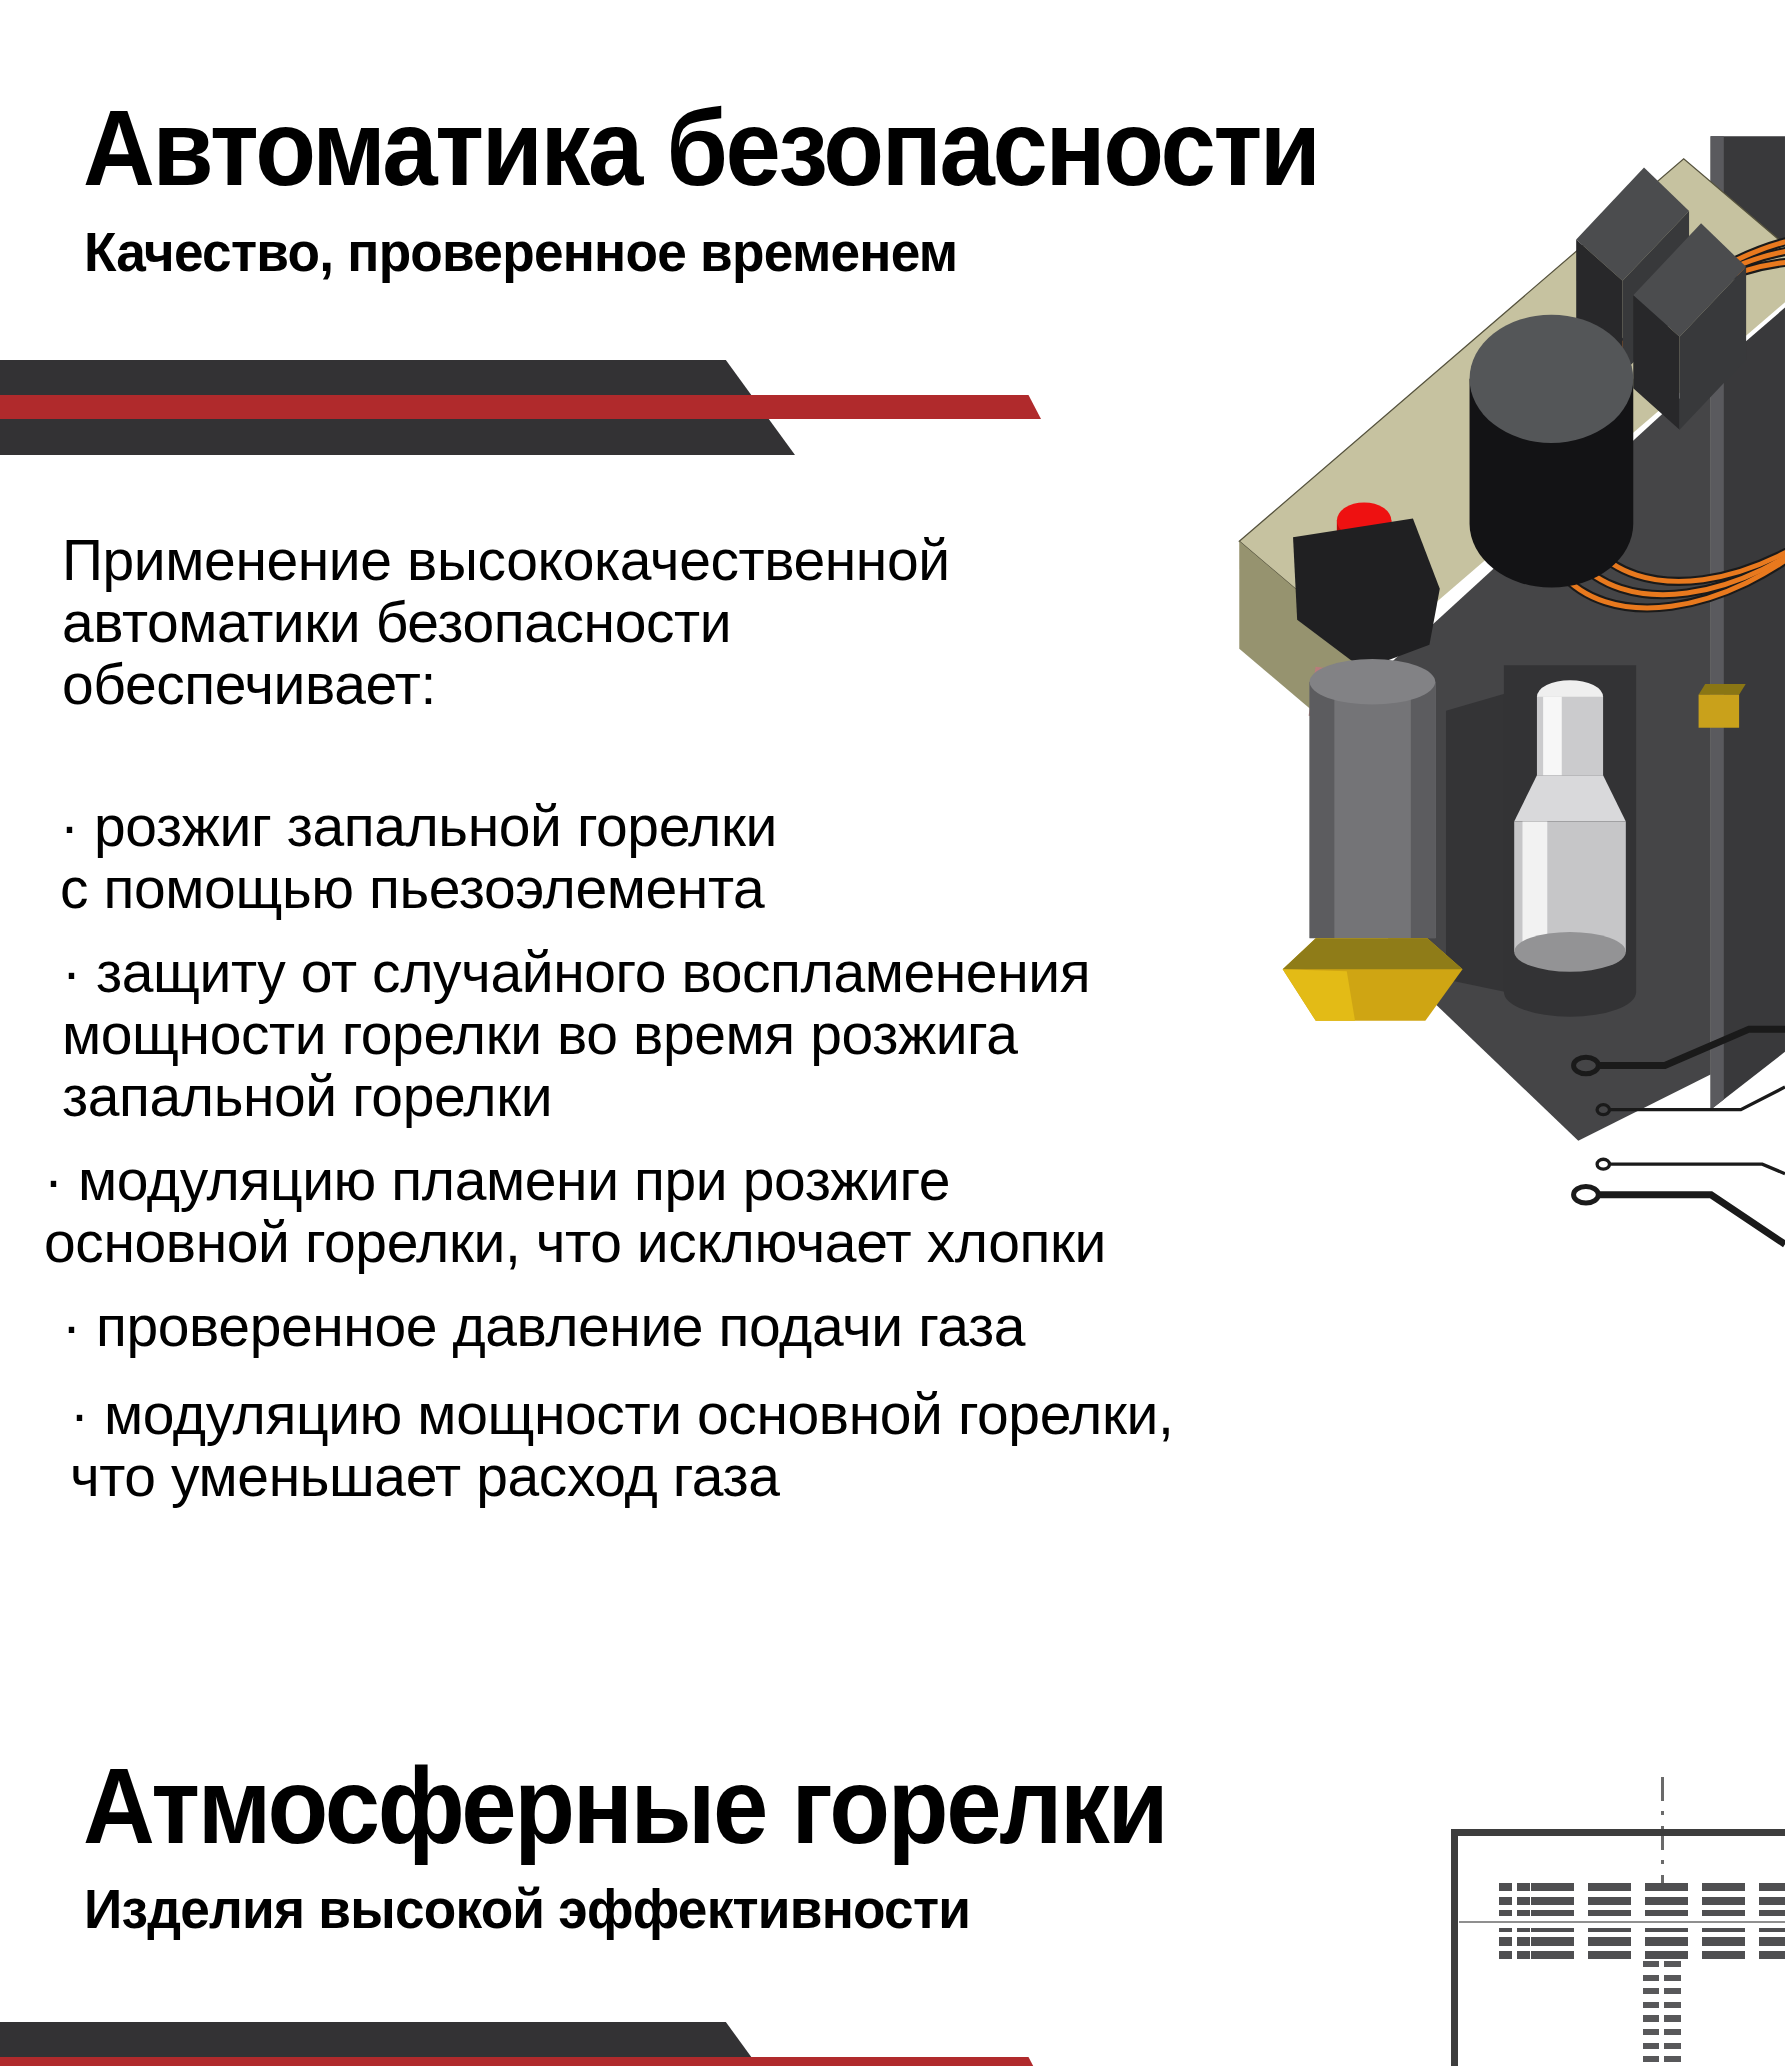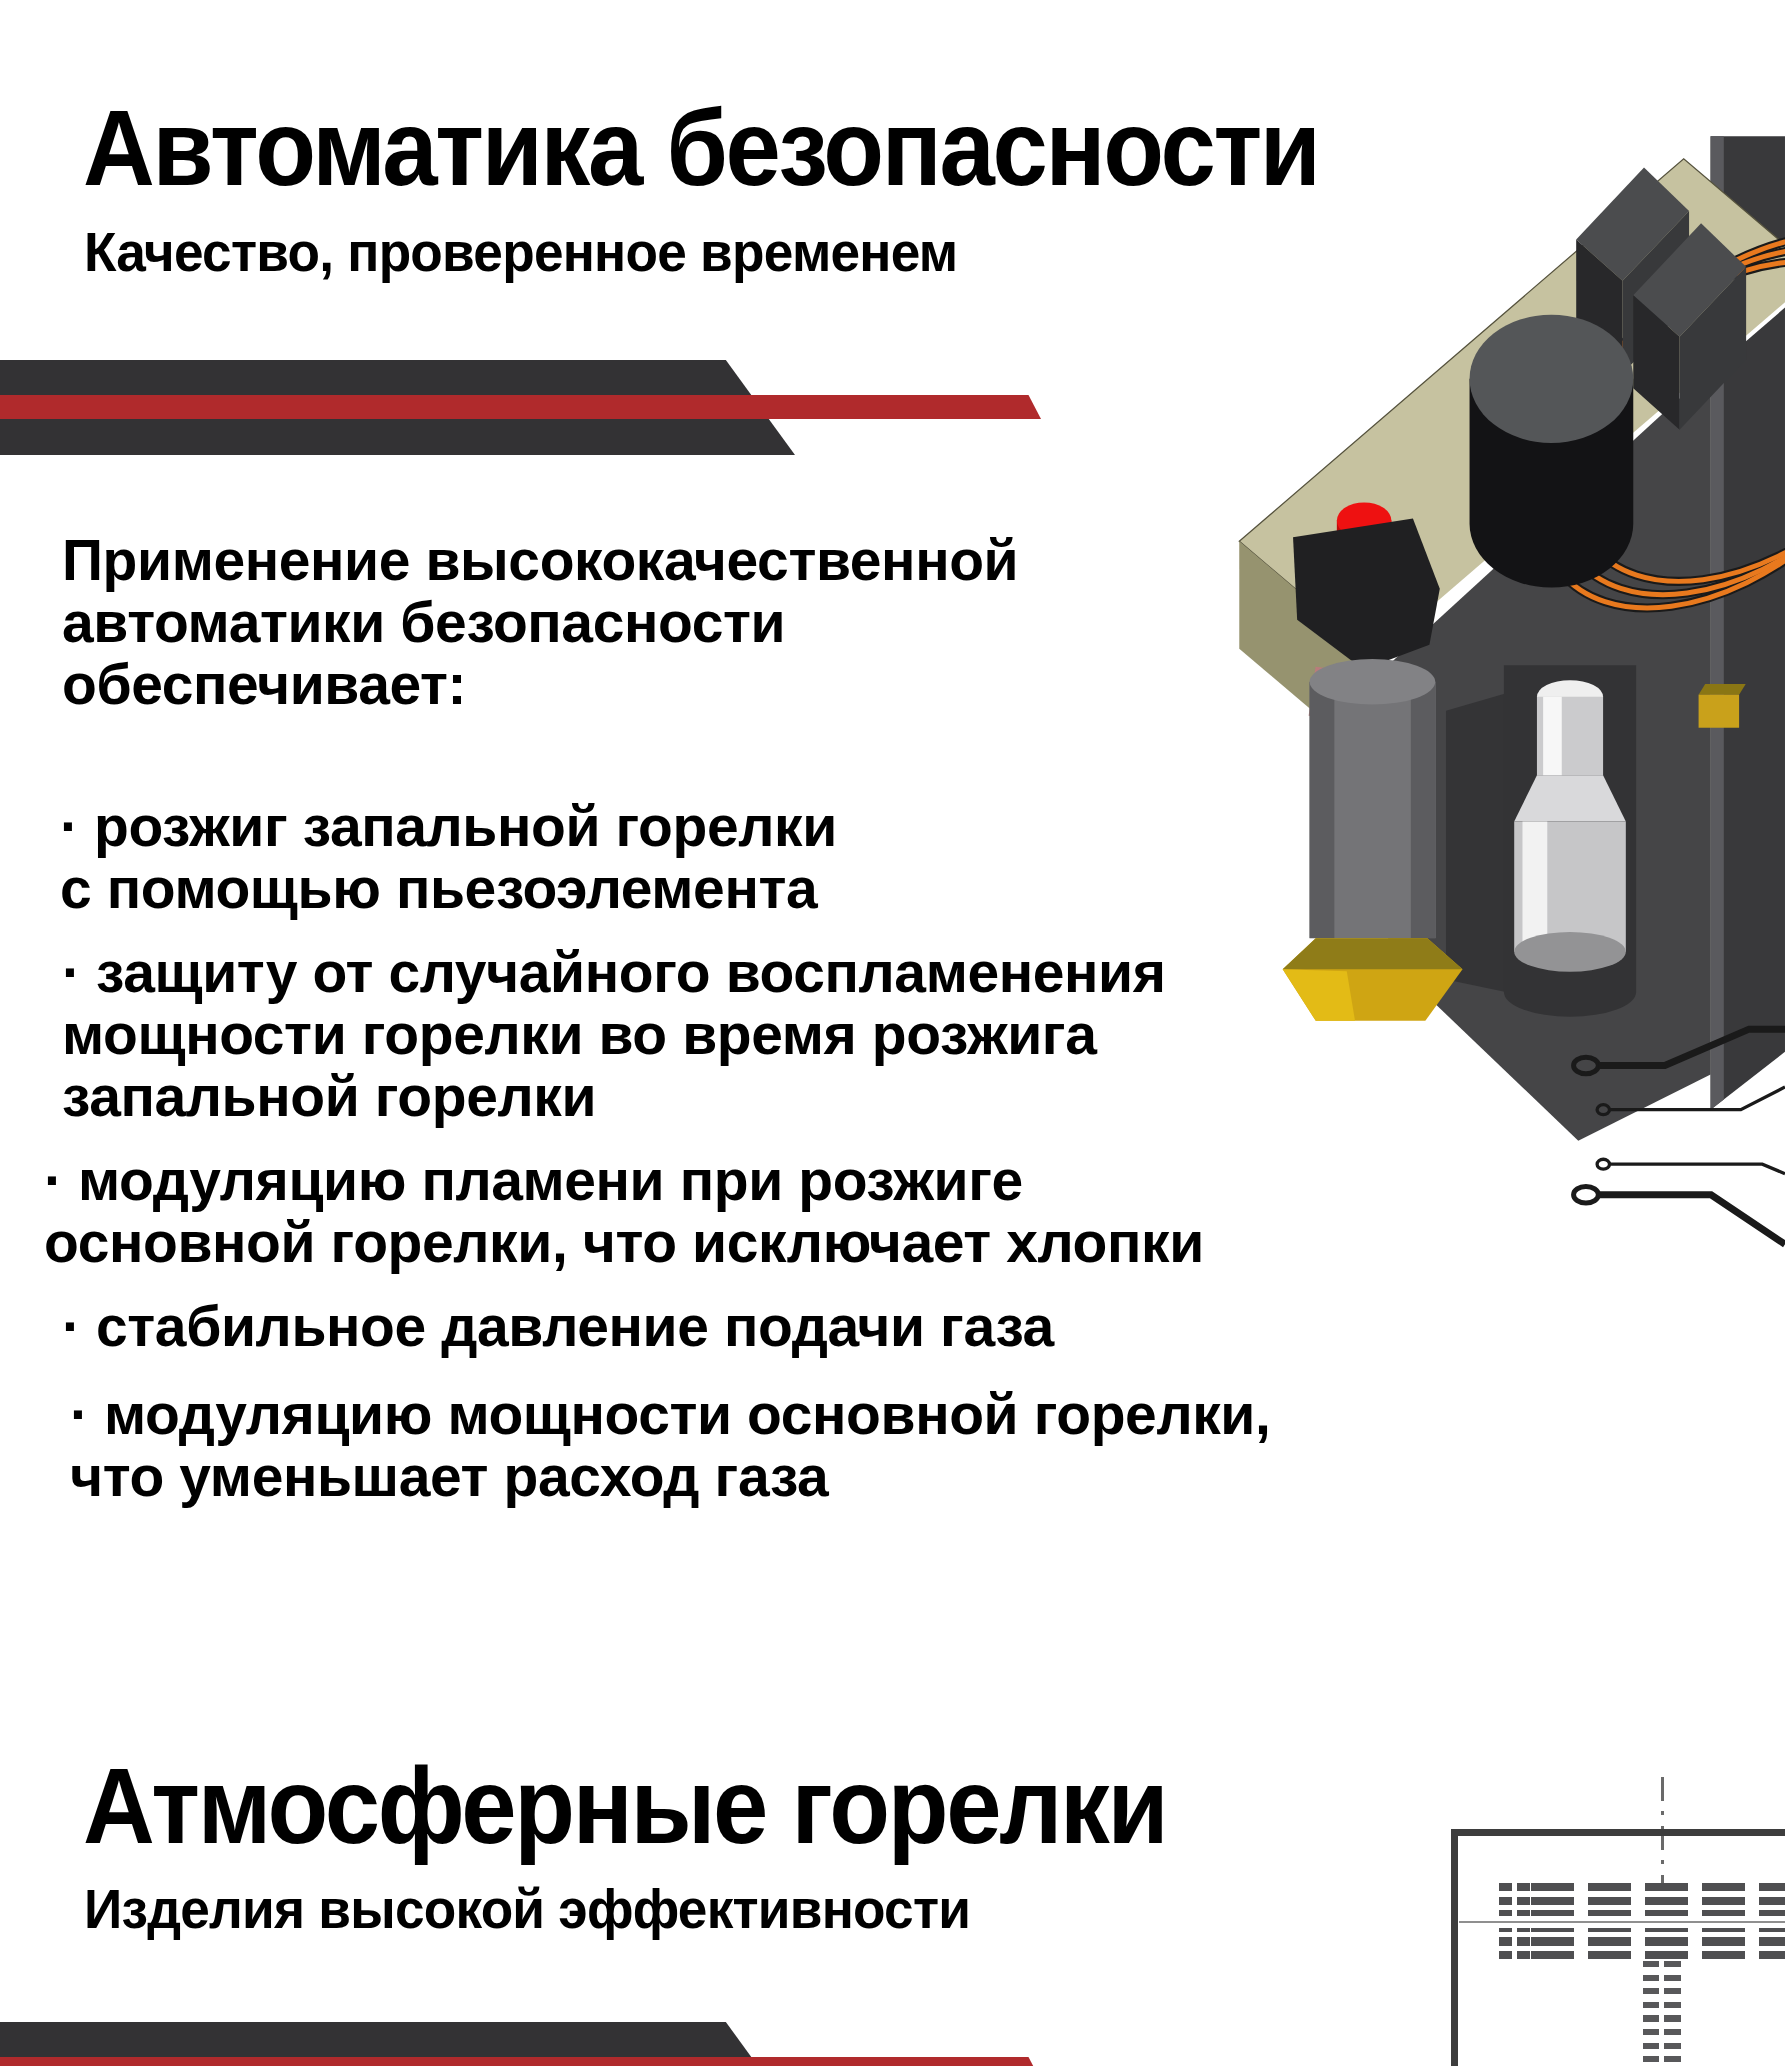--- a/index.html
+++ b/index.html
@@ -3,21 +3,21 @@
 <meta charset="utf-8">
 <style>
   html,body{margin:0;padding:0;}
   body{width:1785px;height:3174px;position:relative;background:#ffffff;overflow:hidden;
        font-family:"Liberation Sans",sans-serif;color:#000;}
   .abs{position:absolute;}
   .h1{font-weight:700;font-size:107px;line-height:1.02;letter-spacing:-2.5px;white-space:nowrap;
       transform:scaleX(.93);transform-origin:0 0;}
   .h2{font-weight:700;font-size:56px;line-height:1.05;letter-spacing:-0.8px;white-space:nowrap;
       transform:scaleX(.95);transform-origin:0 0;}
-  .body-text{font-weight:700;font-size:57px;line-height:62px;letter-spacing:-0.4px;white-space:pre-line;}
+  .body-text{font-weight:400;font-size:57px;line-height:62px;letter-spacing:-0.4px;white-space:pre-line;}
   .stripe-dark{left:0;width:795px;height:95px;background:#333234;
       clip-path:polygon(0 0,91.3% 0,100% 100%,0 100%);}
   .stripe-red{left:0;width:1041px;height:24px;background:#b02a2c;
       clip-path:polygon(0 0,98.8% 0,100% 100%,0 100%);}
   
   #burner{left:1281px;top:1769px;width:504px;height:1405px;}
   .bd-border-left{left:170px;top:60px;width:6.6px;height:1345px;background:#3d3d3d;}
   .bd-border-top{left:170px;top:60px;width:334px;height:6.6px;background:#3d3d3d;}
   .bd-axis{left:380px;top:8.3px;width:2.5px;height:1397px;
       background:repeating-linear-gradient(180deg,#6a6a6a 0 24px,transparent 24px 34px,#6a6a6a 34px 38px,transparent 38px 49px);}
@@ -49,21 +49,21 @@
 <div class="abs body-text" style="left:62px;top:529px">Применение высококачественной
 автоматики безопасности
 обеспечивает:</div>
 <div class="abs body-text" style="left:60px;top:795px">· розжиг запальной горелки
 с помощью пьезоэлемента</div>
 <div class="abs body-text" style="left:62px;top:941px">· защиту от случайного воспламенения
 мощности горелки во время розжига
 запальной горелки</div>
 <div class="abs body-text" style="left:44px;top:1149px">· модуляцию пламени при розжиге
 основной горелки, что исключает хлопки</div>
-<div class="abs body-text" style="left:62px;top:1295px">· стабильное давление подачи газа</div>
+<div class="abs body-text" style="left:62px;top:1295px">· проверенное давление подачи газа</div>
 <div class="abs body-text" style="left:70px;top:1383px">· модуляцию мощности основной горелки,
 что уменьшает расход газа</div>
 
 <svg class="abs" style="left:1231px;top:132px" width="554" height="1017" viewBox="0 0 1340 2460">
 
   <polygon points="1160,10 1340,10 1340,2225 1160,2365" fill="#39393b"></polygon>
   <polygon points="1160,10 1192,10 1192,2340 1160,2365" fill="#5a5a5e"></polygon>
 
   <polygon points="380,1290 1160,575 1160,2280 840,2440 380,2000" fill="#454547"></polygon>
   <polygon points="520,1400 760,1330 760,2100 520,2050" fill="#343436"></polygon>

